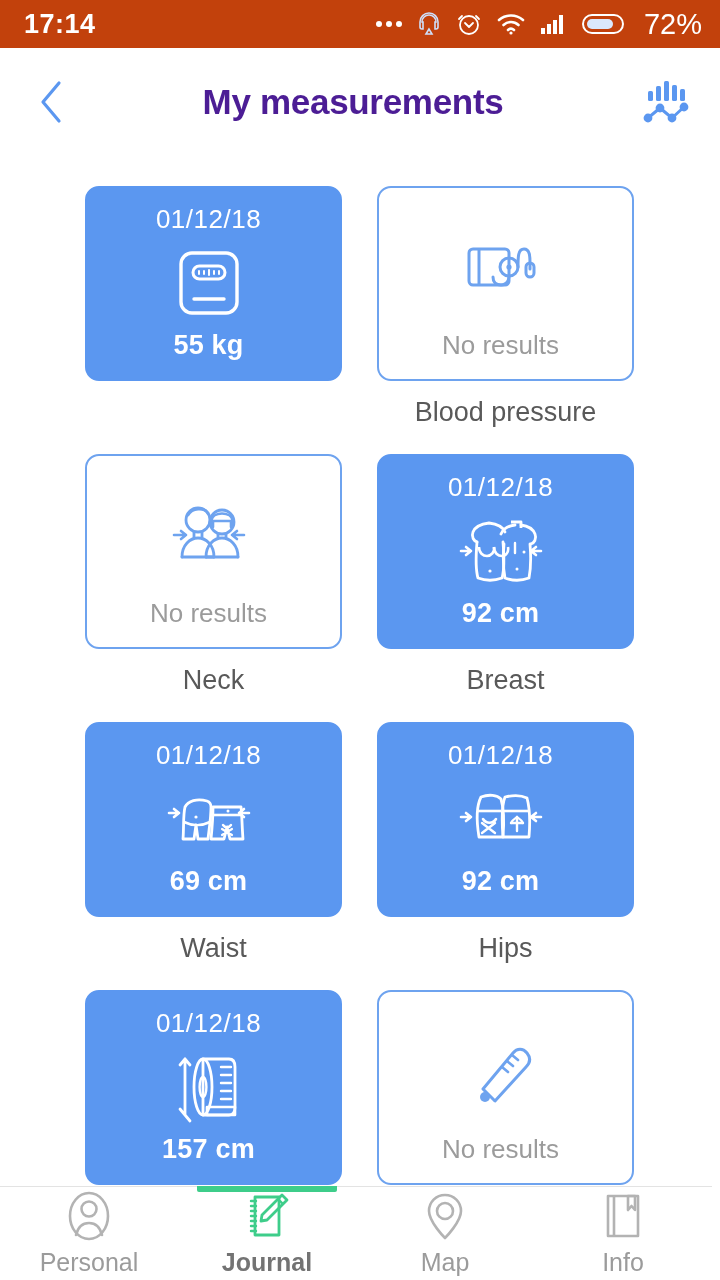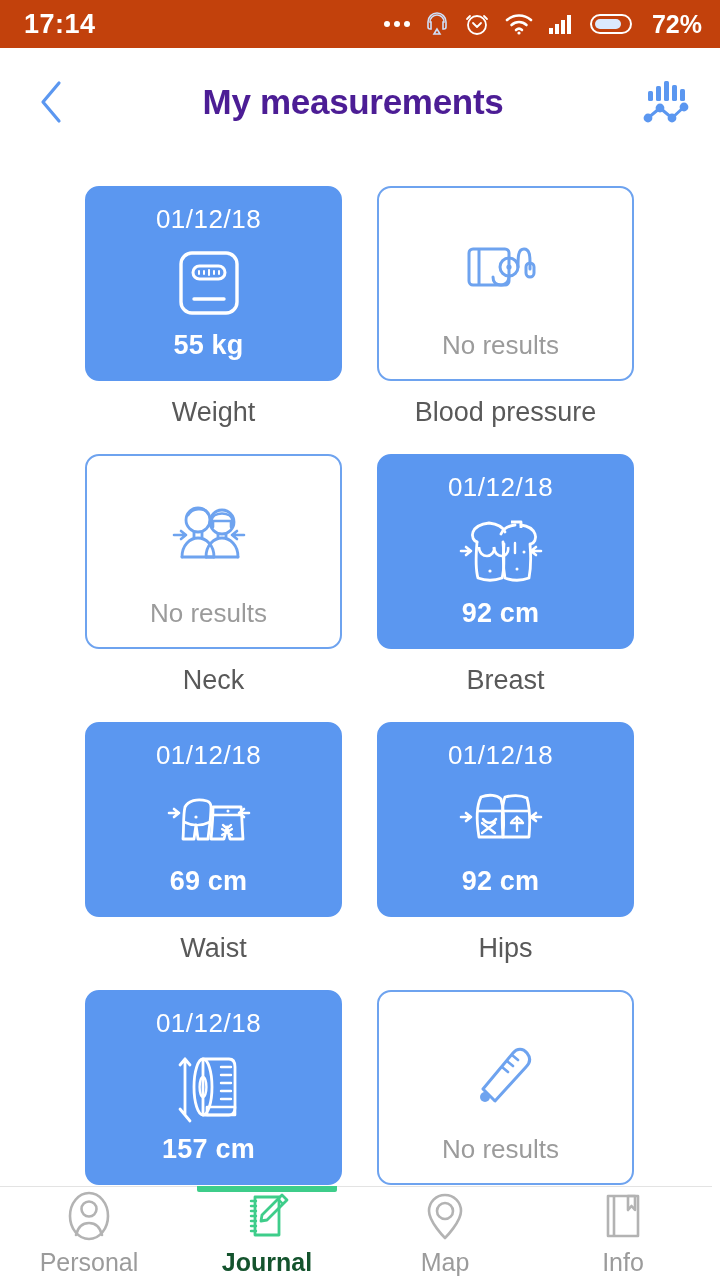--- a/index.html
+++ b/index.html
@@ -15,21 +15,21 @@
   .statusbar {
     height: 48px; background: #c2410c;
     display: flex; align-items: center;
     padding: 0 18px 0 24px; color: #ffffff;
   }
   .status-time { font-size: 27px; font-weight: bold; letter-spacing: .5px; }
   .status-right { margin-left: auto; display: flex; align-items: center; gap: 14px; }
   .dots { display: flex; gap: 4px; align-items: center; }
   .dots i { width: 6px; height: 6px; border-radius: 50%; background: #ffffff; display: block; }
   .si { display: block; }
-  .status-batt-text { font-size: 25px; font-weight: bold; margin-left: 2px; }
+  .status-batt-text { font-size: 29px; font-weight: normal; margin-left: 2px; }
 
   
   .header {
     height: 108px; background: #ffffff;
     display: flex; align-items: center; padding: 0 24px;
   }
   .back-btn {
     width: 56px; height: 56px; display: flex; align-items: center; justify-content: center;
     cursor: pointer;
   }
@@ -75,21 +75,21 @@
   }
   .tab {
     flex: 1; position: relative; display: flex; flex-direction: column;
     align-items: center; justify-content: center; gap: 6px; cursor: pointer;
   }
   .tab .indicator {
     position: absolute; top: -1px; left: 50%; transform: translateX(-50%);
     width: 140px; height: 6px; background: #3ecd8a; border-radius: 0 0 2px 2px;
   }
   .tab-label { font-size: 25px; color: #9b9b9b; }
-  .tab.active .tab-label { color: #14532d; font-weight: bold; }
+  .tab.active .tab-label { color: #737373; font-weight: bold; }
 </style>
 </head>
 <body>
 
 <div class="screen">
 
   <div class="statusbar">
     <div class="status-time">17:14</div>
     <div class="status-right">
       <span class="dots">
@@ -158,21 +158,20 @@
           <div class="card-icon">
             <svg width="84" height="84" viewBox="0 0 84 84">
               <rect x="14" y="12" width="56" height="60" rx="11" fill="none" stroke="#ffffff" stroke-width="3.4"></rect>
               <rect x="26" y="25" width="32" height="13" rx="6.5" fill="none" stroke="#ffffff" stroke-width="3"></rect>
               <path d="M32 30v3 M37 30v3 M42 29v5 M47 30v3 M52 30v3" stroke="#ffffff" stroke-width="2" stroke-linecap="round"></path>
               <path d="M27 58h30" stroke="#ffffff" stroke-width="3.4" stroke-linecap="round"></path>
             </svg>
           </div>
           <div class="card-value">55 kg</div>
         </div>
-        <div class="card-label">Weight</div>
       </div>
 
       <div class="cell">
         <div class="card empty">
           <div class="card-icon">
             <svg width="88" height="84" viewBox="0 0 88 84">
               <rect x="12" y="24" width="40" height="36" rx="4" fill="none" stroke="#6ea3ef" stroke-width="3"></rect>
               <path d="M22 24v36" stroke="#6ea3ef" stroke-width="3"></path>
               <circle cx="52" cy="42" r="9" fill="none" stroke="#6ea3ef" stroke-width="3"></circle>
               <circle cx="52" cy="42" r="2.6" fill="#6ea3ef"></circle>

